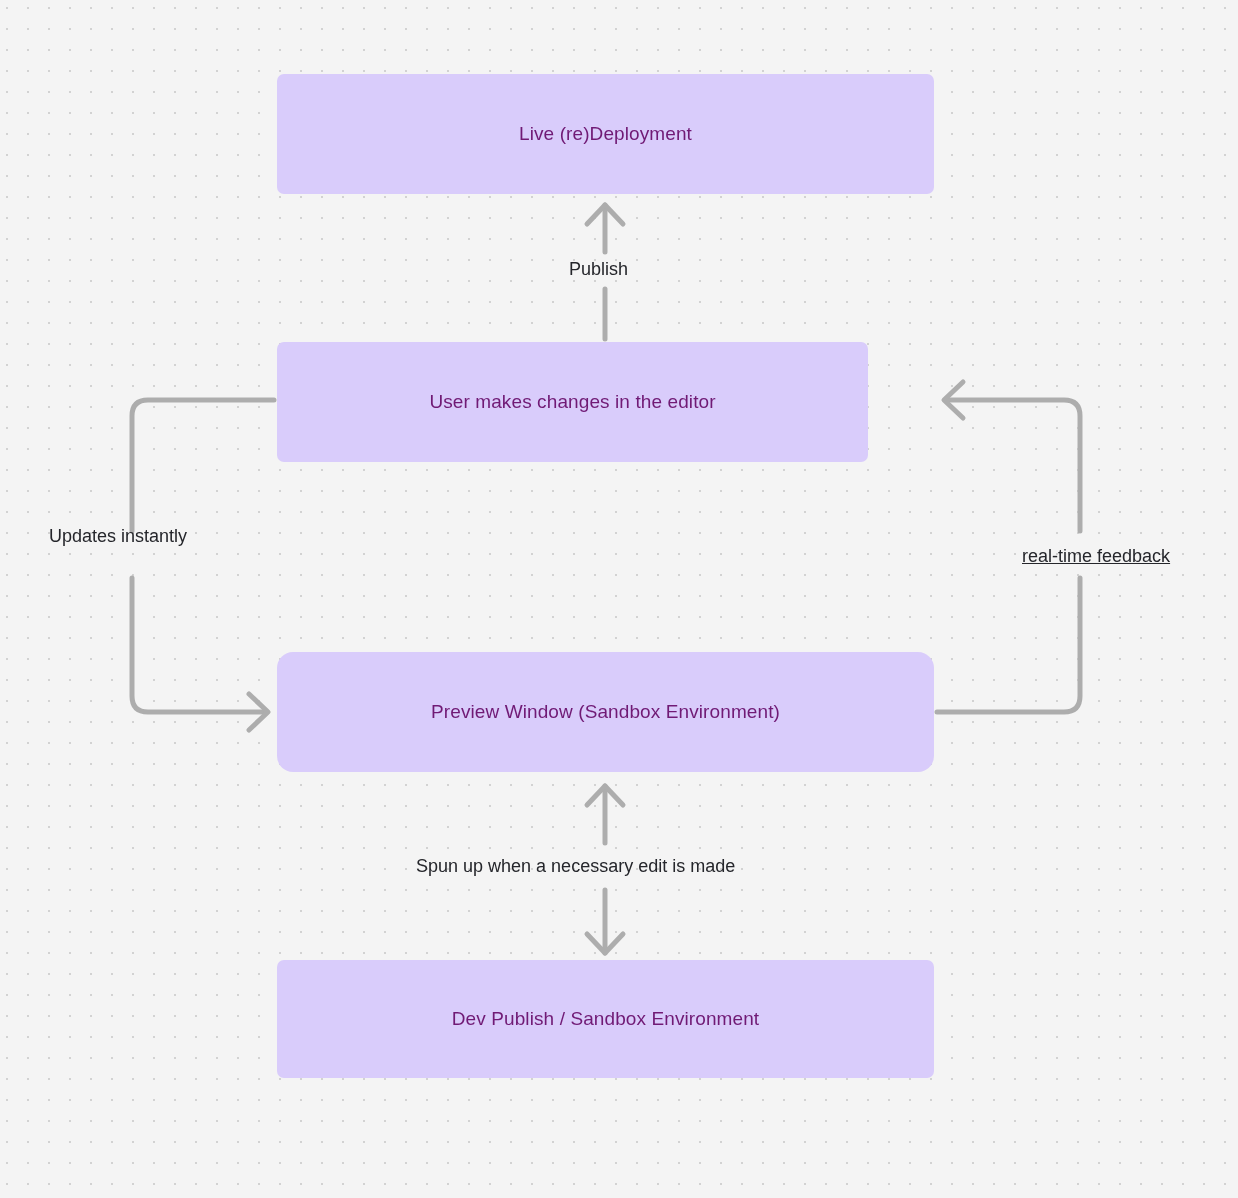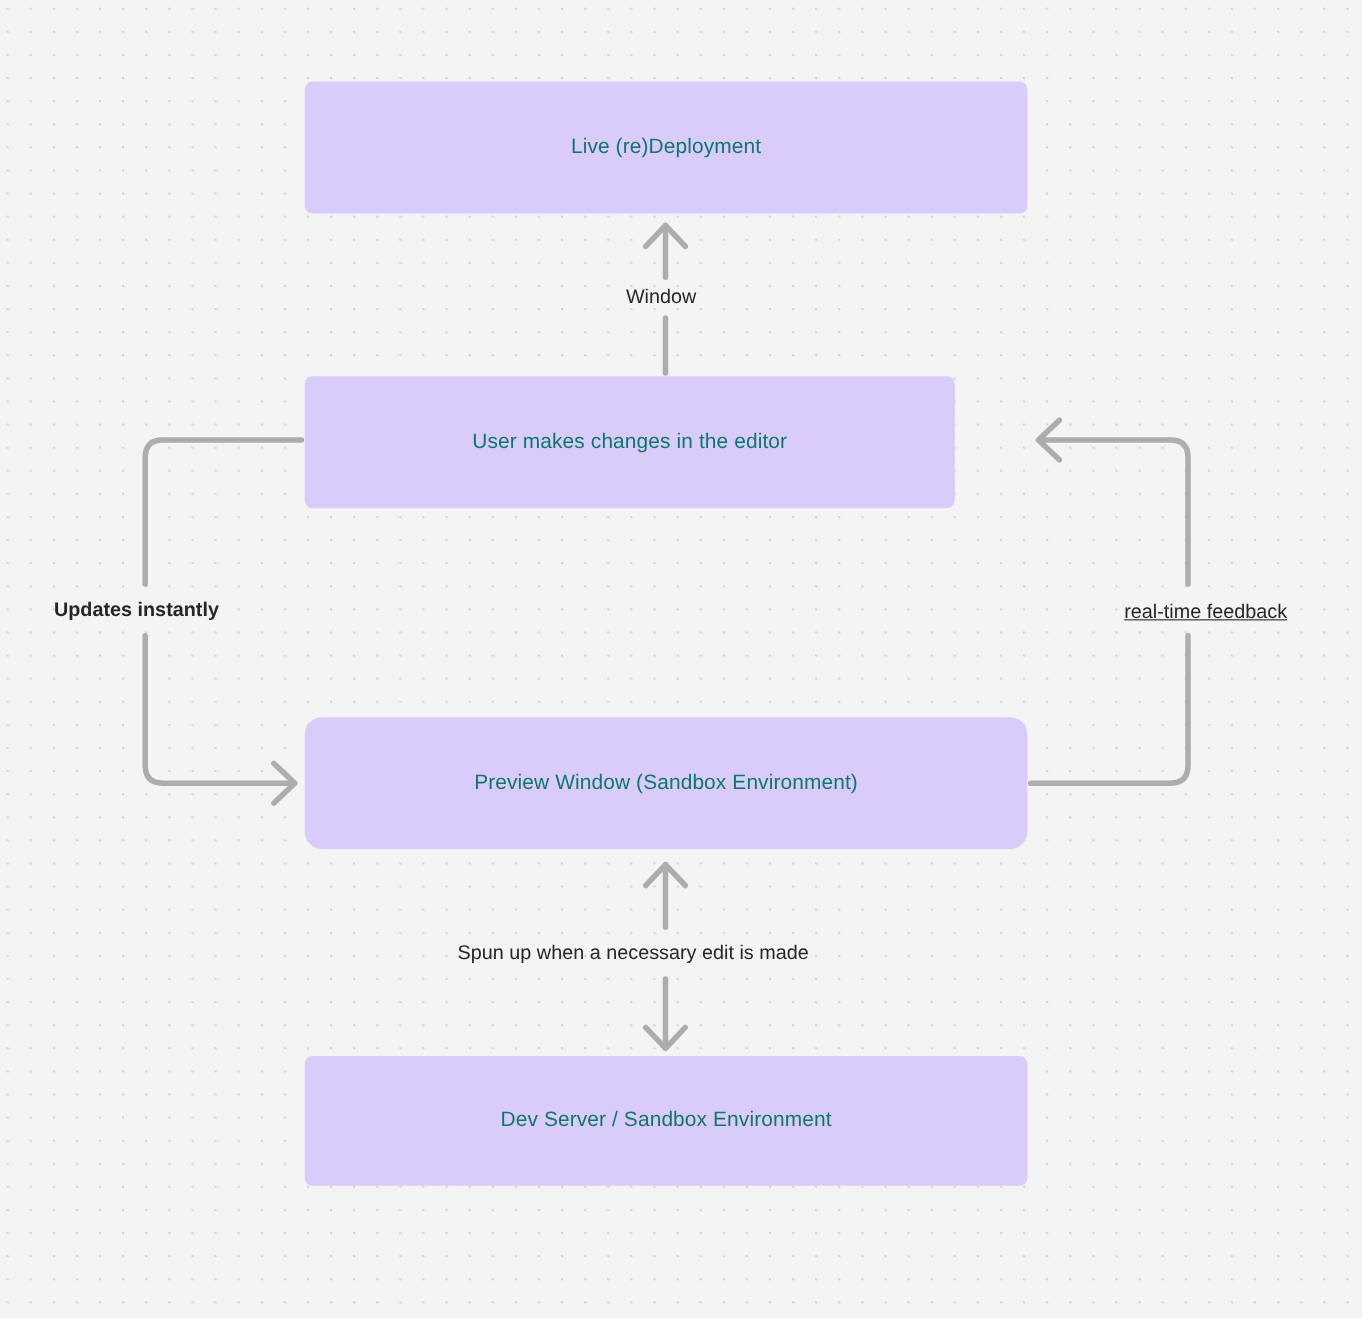--- a/index.html
+++ b/index.html
@@ -28,21 +28,21 @@
   
   .node {
     position: absolute;
     box-sizing: border-box;
     background: #d9ccfb;
     border-radius: 7px;
     display: flex;
     align-items: center;
     justify-content: center;
     text-align: center;
-    color: #0f766e;
+    color: #701a75;
     font-size: 19px;
     line-height: 1.35;
     letter-spacing: 0.1px;
     padding: 4px 16px;
     user-select: none;
   }
 
   #node-live      { left: 277px; top: 74px;  width: 657px; height: 120px; }
   #node-user      { left: 277px; top: 342px; width: 591px; height: 120px; }
   #node-preview   { left: 277px; top: 652px; width: 657px; height: 120px; border-radius: 16px; }
@@ -69,21 +69,21 @@
   .edge-label {
     position: absolute;
     color: #25262b;
     font-size: 18px;
     line-height: 1.2;
     white-space: nowrap;
     user-select: none;
   }
   #label-publish        { left: 569px; top: 259px; }
   #label-spun           { left: 416px; top: 856px; }
-  #label-updates        { left: 49px;  top: 544px; font-weight: bold; }
+  #label-updates        { left: 49px;  top: 526px; }
   #label-realtime       { left: 1022px; top: 546px; text-decoration: underline; }
 </style>
 </head>
 <body>
 
 <div id="canvas">
 
   <svg id="edges" viewBox="0 0 1238 1198" width="1238" height="1198" xmlns="http://www.w3.org/2000/svg">
 
     <g>
@@ -118,24 +118,24 @@
 
   <div class="node" id="node-user">
     <span>User makes changes in the editor</span>
   </div>
 
   <div class="node" id="node-preview">
     <span>Preview Window (Sandbox Environment)</span>
   </div>
 
   <div class="node" id="node-devserver">
-    <span>Dev Server / Sandbox Environment</span>
+    <span>Dev Publish / Sandbox Environment</span>
   </div>
 
-  <div class="edge-label" id="label-publish">Window</div>
+  <div class="edge-label" id="label-publish">Publish</div>
 
   <div class="edge-label" id="label-updates">Updates instantly</div>
 
   <div class="edge-label" id="label-realtime">real-time feedback</div>
 
   <div class="edge-label" id="label-spun">Spun up when a necessary edit is made</div>
 
 </div>
 
 </body></html>

